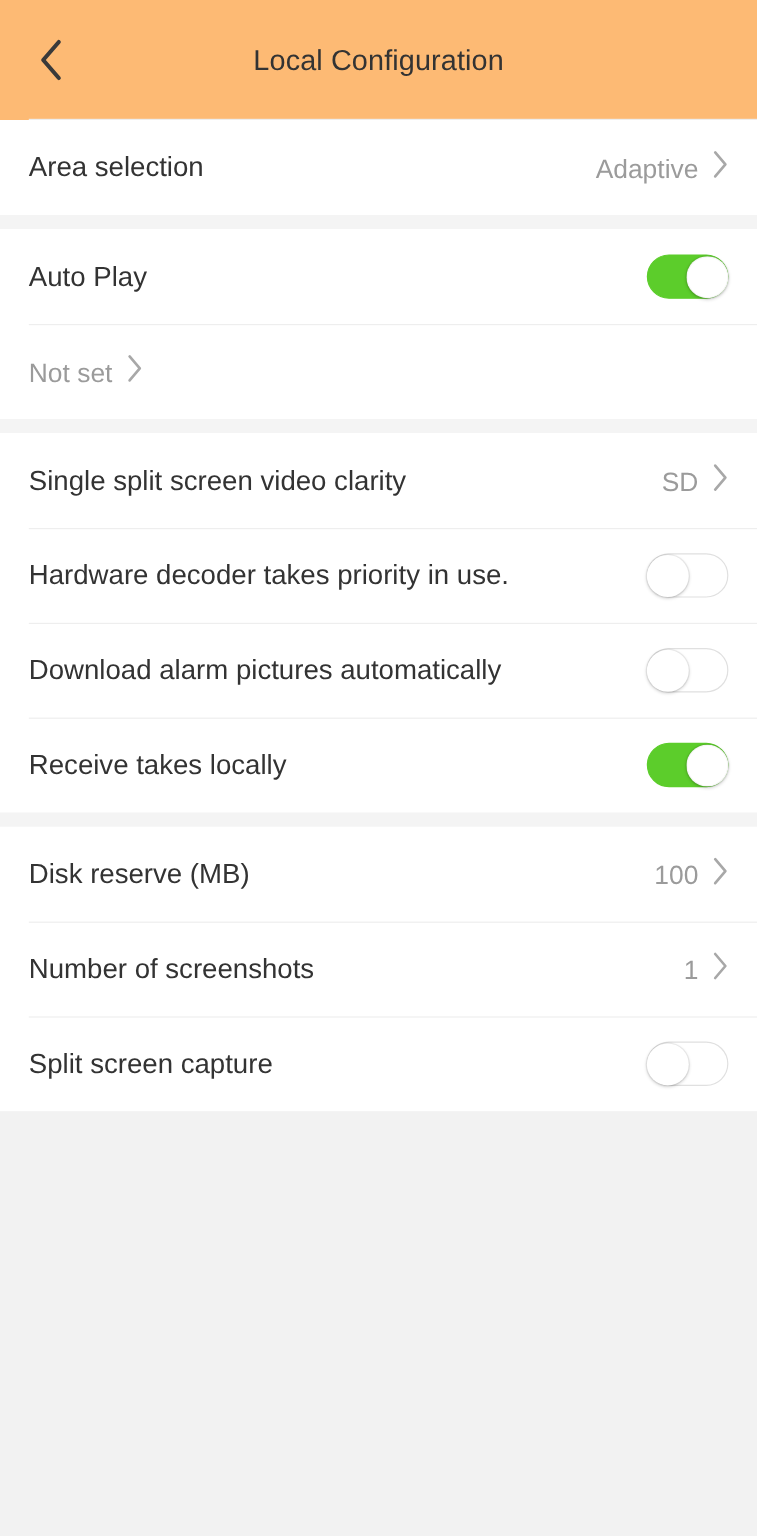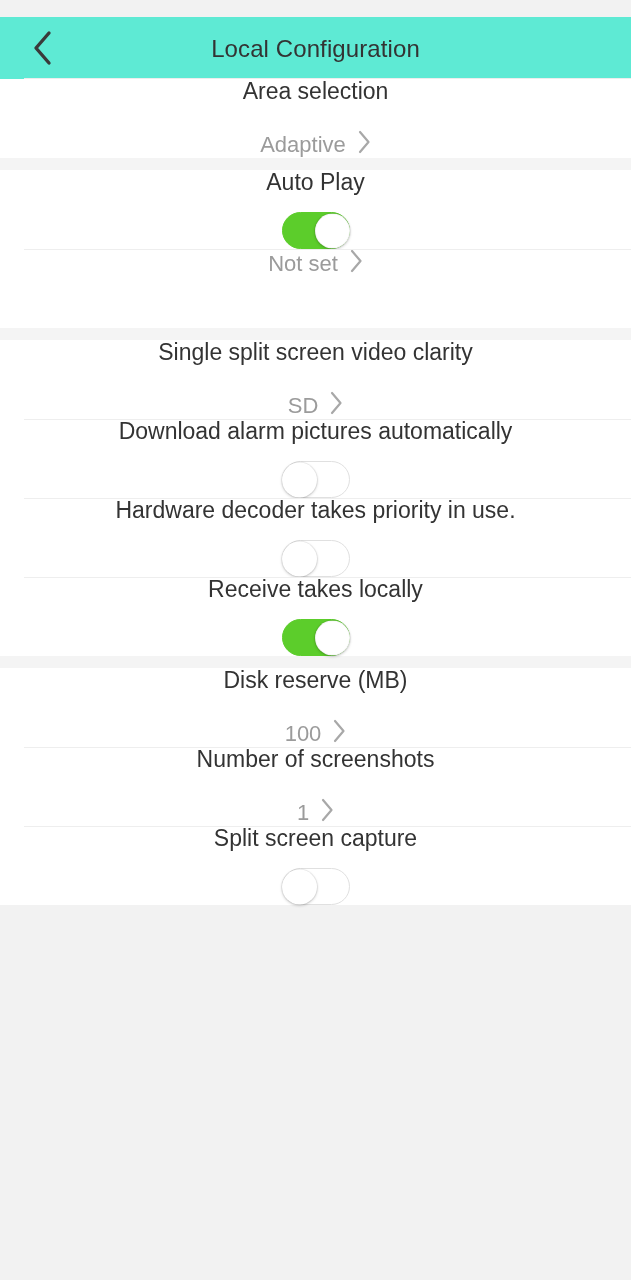--- a/index.html
+++ b/index.html
@@ -19,27 +19,26 @@
     width: 631px;
     height: 1280px;
     position: relative;
     background: #f2f2f2;
     display: flex;
     flex-direction: column;
   }
 
   
   .header {
-    height: 62px;
-    background: #5eead4;
+    height: 100px;
+    background: #fdba74;
     position: relative;
     flex: 0 0 auto;
     display: flex;
     align-items: center;
-    margin-top: 17px;
   }
   .header::after {
     content: "";
     position: absolute;
     left: 24px;
     right: 0;
     bottom: 0;
     height: 1px;
     background: #ededed;
   }
@@ -79,21 +78,20 @@
   }
 
   .row {
     position: relative;
     height: 79px;
     display: flex;
     align-items: center;
     padding: 0 24px;
     box-sizing: border-box;
     background: #ffffff;
-    flex-direction: column;
   }
   .row + .row::before {
     content: "";
     position: absolute;
     left: 24px;
     right: 0;
     top: 0;
     height: 1px;
     background: #eeeeee;
   }
@@ -208,29 +206,29 @@
         <div class="row">
           <div class="row-label">Single split screen video clarity</div>
           <div class="row-right">
             <div class="row-value">SD</div>
             <span class="chevron"><svg width="13" height="24" viewBox="0 0 13 24" fill="none">
                 <path d="M2 2 L10.5 12 L2 22" stroke="#a8a8a8" stroke-width="2.2" stroke-linecap="round" stroke-linejoin="round"></path>
               </svg></span>
           </div>
         </div>
         <div class="row">
+          <div class="row-label">Hardware decoder takes priority in use.</div>
+          <div class="row-right">
+            <div class="toggle off">
+              <div class="knob"></div>
+            </div>
+          </div>
+        </div>
+        <div class="row">
           <div class="row-label">Download alarm pictures automatically</div>
-          <div class="row-right">
-            <div class="toggle off">
-              <div class="knob"></div>
-            </div>
-          </div>
-        </div>
-        <div class="row">
-          <div class="row-label">Hardware decoder takes priority in use.</div>
           <div class="row-right">
             <div class="toggle off">
               <div class="knob"></div>
             </div>
           </div>
         </div>
         <div class="row">
           <div class="row-label">Receive takes locally</div>
           <div class="row-right">
             <div class="toggle on">

